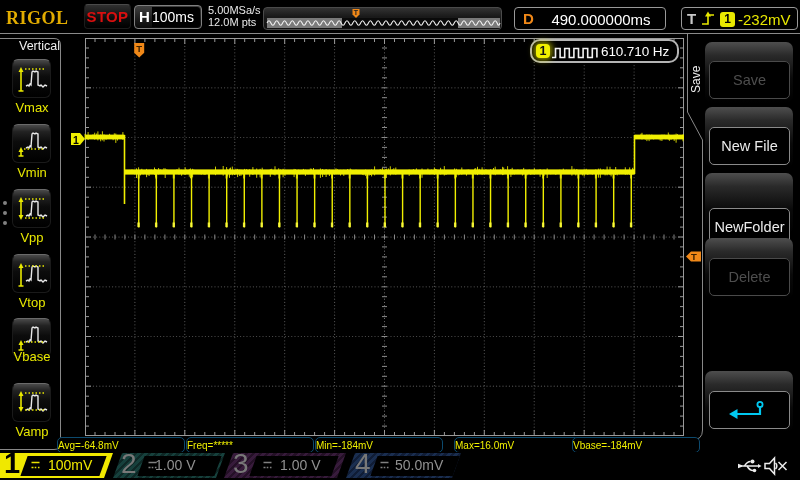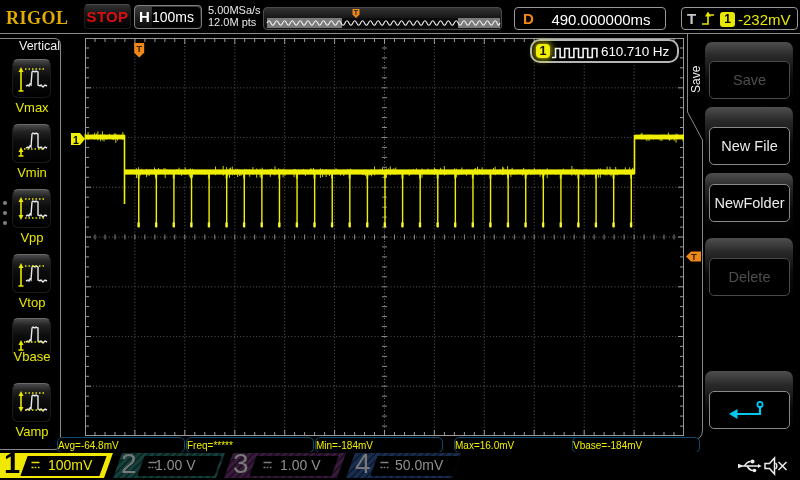--- a/index.html
+++ b/index.html
@@ -215,21 +215,21 @@
 <svg class="abs" style="left:680px;top:0" width="120" height="480" viewBox="0 0 120 480">
     <path d="M7.5,34 V112 L22.5,140 V430 Q22.5,440 12,440 H4" fill="none" stroke="#888" stroke-width="1"></path>
     <path d="M33,453.5 H120 M33,453.5 L22,480" fill="none" stroke="#777" stroke-width="1"></path>
   </svg>
 <div class="abs" style="left:689px;top:63px;width:13px;height:32px;writing-mode:vertical-rl;transform:rotate(180deg);color:#f0f0f0;font-size:12px;text-align:center">Save</div>
 <div class="rbtn" style="top:41.5px"></div>
 <div class="rlab dis" style="top:61.0px">Save</div>
 <div class="rbtn" style="top:107px"></div>
 <div class="rlab en" style="top:126.5px">New File</div>
 <div class="rbtn" style="top:172.5px"></div>
-<div class="rlab en" style="top:184px">NewFolder</div>
+<div class="rlab en" style="top:208px">NewFolder</div>
 <div class="rbtn" style="top:238px"></div>
 <div class="rlab dis" style="top:257.5px">Delete</div>
 <div class="rbtn" style="top:371px"></div>
 <div class="rlab en" style="top:390.5px">
 <svg width="44" height="22" viewBox="0 0 44 22" style="margin-top:8px">
       <path d="M8,14 H32 V6" fill="none" stroke="#00c8f0" stroke-width="2.2"></path>
 <path d="M9.5,9 L1,14 l8.5,5 z" fill="#00c8f0"></path>
       <circle cx="32" cy="4.5" r="2.6" fill="none" stroke="#00c8f0" stroke-width="1.8"></circle>
     </svg></div>
 <div class="mbox" style="left:57px;width:128px">Avg=-64.8mV</div>

